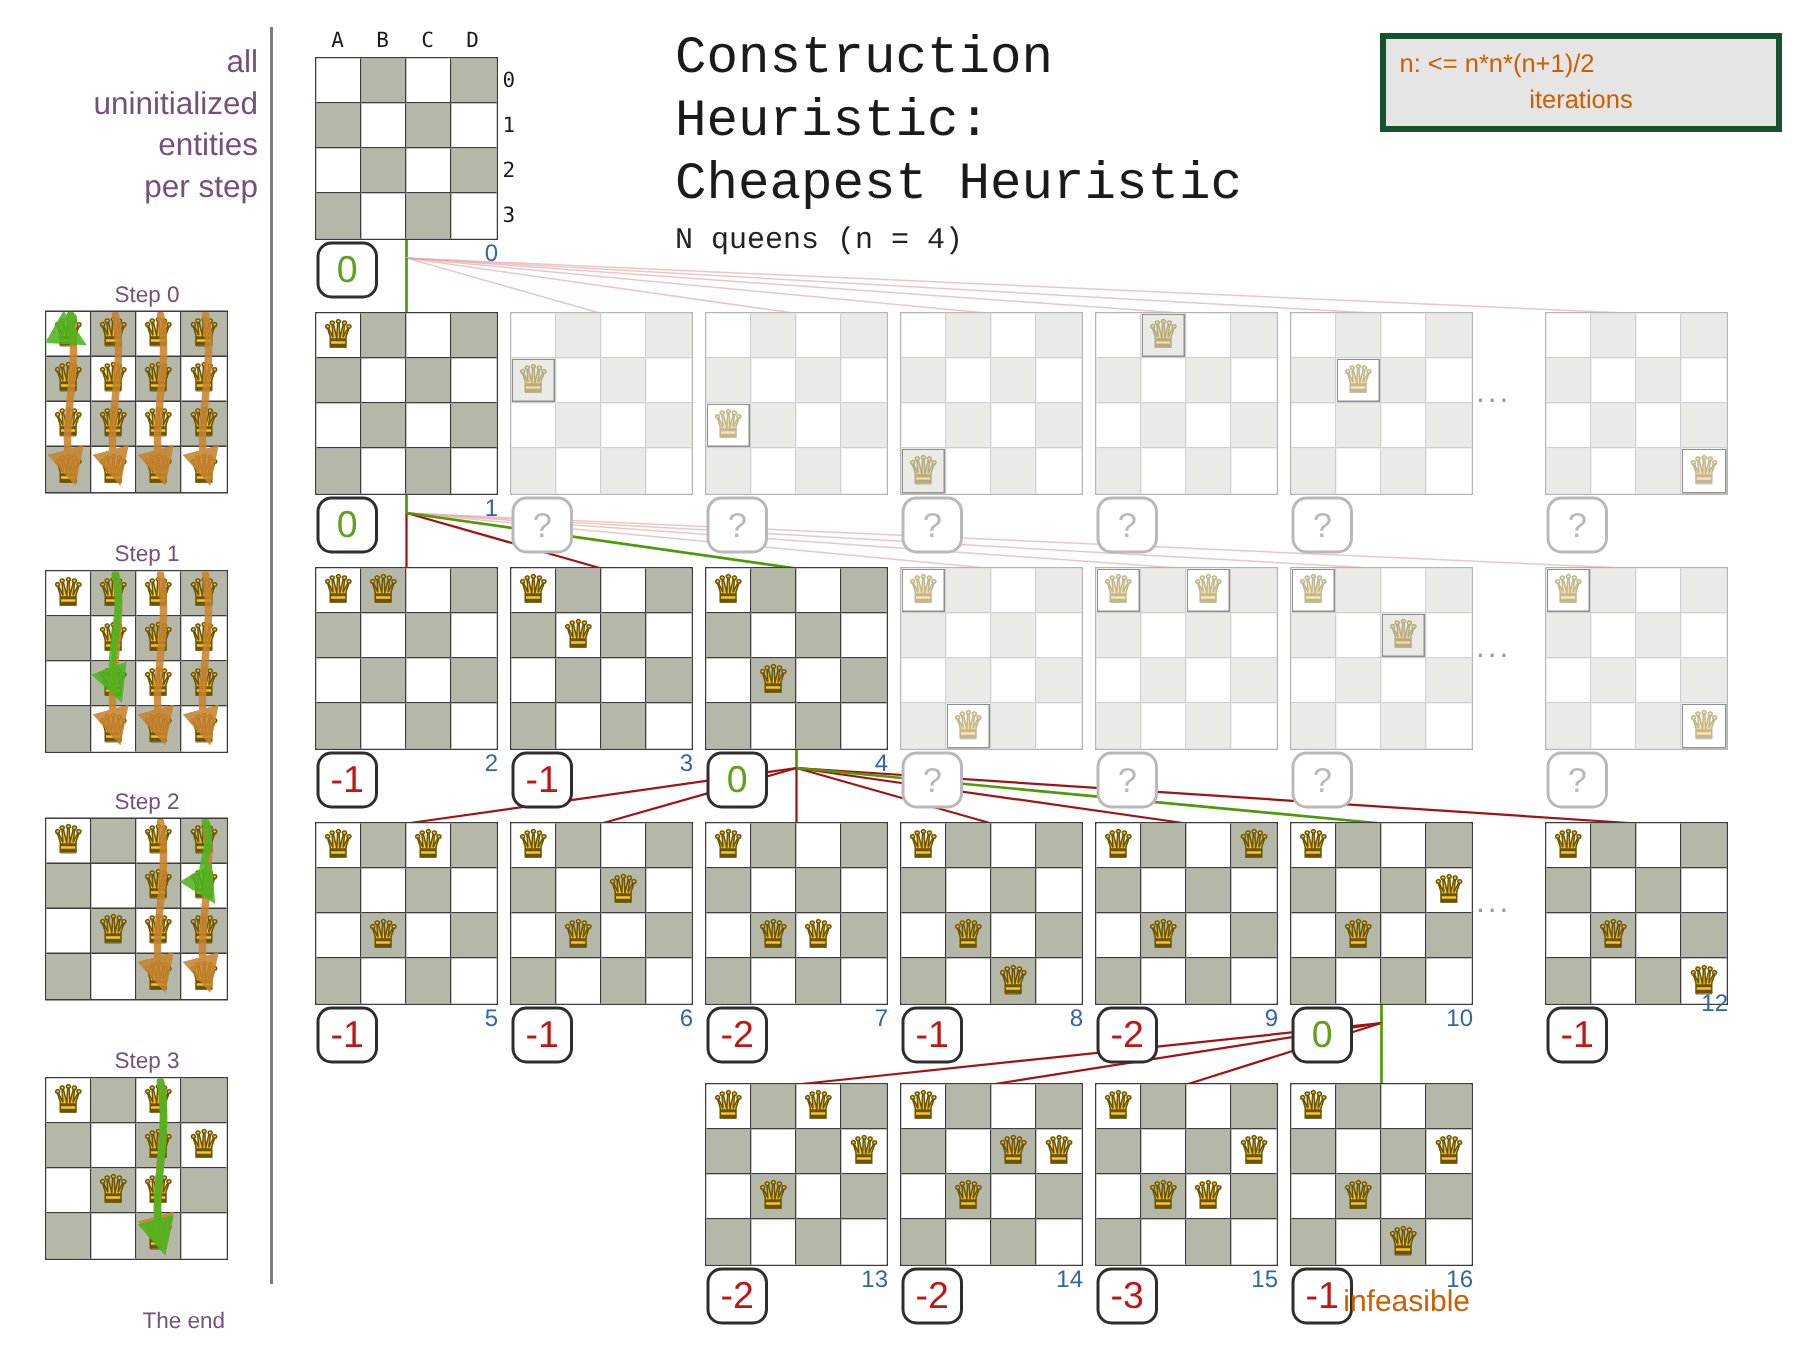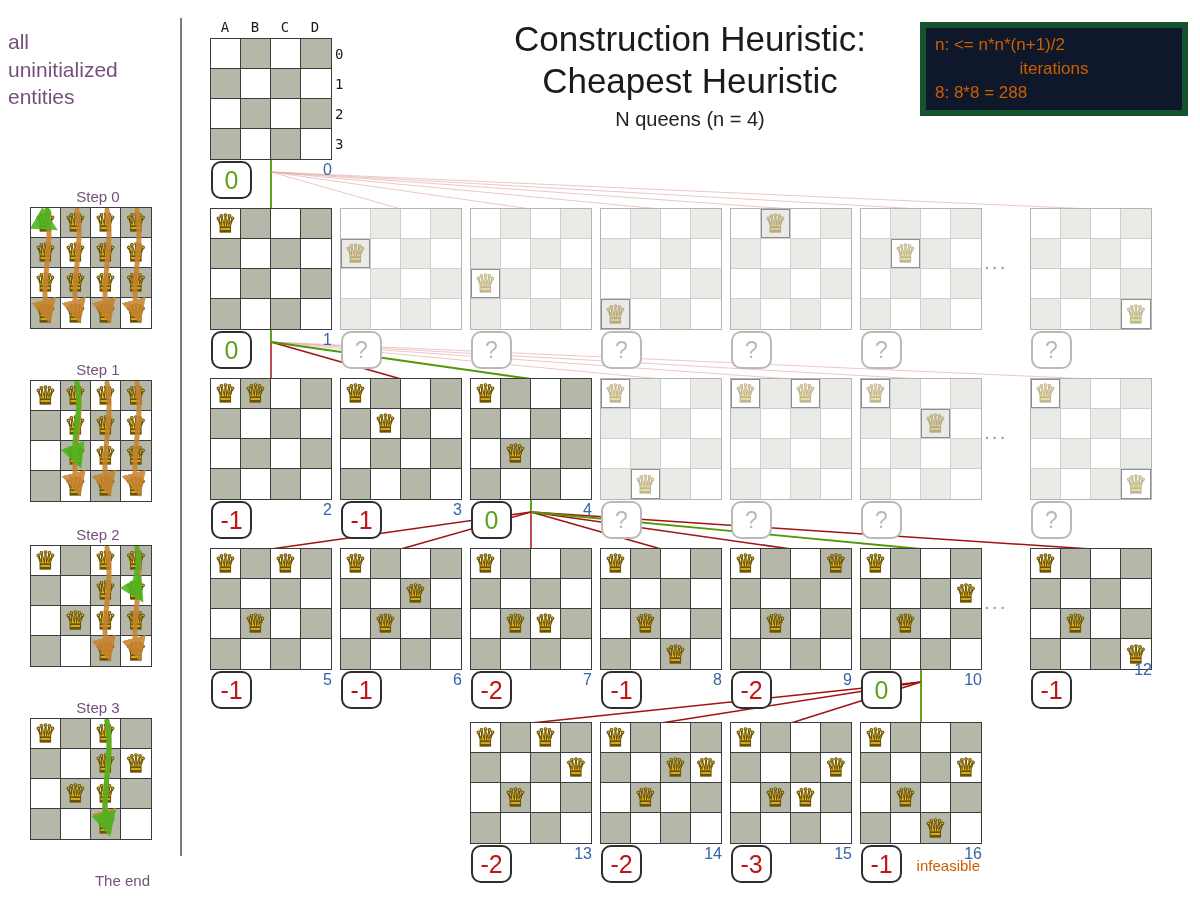--- a/index.html
+++ b/index.html
@@ -28,42 +28,42 @@
   
   .scorebox{position:absolute;width:37px;height:34px;border:2px solid #2e2e2e;border-radius:10px;
             background:#fff;display:flex;align-items:center;justify-content:center;
             font-size:25px;z-index:3;}
   .scorebox.zero{color:#5ea11a;}
   .scorebox.neg{color:#c01515;}
   .scorebox.unknown{border-color:#b9b9b9;color:#b9b9b9;font-size:23px;}
   .iternum{position:absolute;font-size:16px;color:#3465a4;z-index:3;text-align:right;width:42px;}
 
   
-  #title{left:450px;top:18px;width:480px;text-align:center;font-size:35px;line-height:1.2;
-         color:#1b1b1b;z-index:3;}
+  #title{left:450px;top:18px;width:480px;font-size:35px;line-height:1.2;
+         color:#1b1b1b;z-index:3;font-family:Liberation Mono, monospace;}
   #subtitle{font-size:20px;margin-top:5px;color:#222;}
-  #infobox{left:920px;top:22px;width:268px;box-sizing:border-box;border:6px solid #14532d;
-           padding:5px 9px;font-size:17px;line-height:1.42;color:#cd5f00;z-index:3;background:#0f172a;}
+  #infobox{left:920px;top:22px;width:268px;box-sizing:border-box;border:4px solid #14532d;
+           padding:5px 9px;font-size:17px;line-height:1.42;color:#cd5f00;z-index:3;background:#e5e5e5;}
   #infobox .center{text-align:center;}
 
   
-  #sidenote{left:8px;top:28px;width:164px;text-align:left;font-size:21px;line-height:1.32;
+  #sidenote{left:8px;top:28px;width:164px;text-align:right;font-size:21px;line-height:1.32;
             color:#75507b;z-index:3;}
   .steplabel{position:absolute;width:120px;text-align:center;font-size:15px;color:#75507b;z-index:3;}
   #endlabel{left:30px;width:120px;text-align:center;font-size:15px;color:#75507b;z-index:3;}
   #divider{left:180px;top:18px;width:2px;height:838px;background:#7c7c7c;z-index:2;}
 
   
   .collabel{position:absolute;width:30px;text-align:center;font-family:"DejaVu Sans Mono",monospace;
             font-size:14px;color:#1a1a1a;z-index:3;}
   .rowlabel{position:absolute;width:16px;height:30px;line-height:30px;text-align:left;
             font-family:"DejaVu Sans Mono",monospace;font-size:14px;color:#1a1a1a;z-index:3;}
 
   .dots{position:absolute;font-size:21px;letter-spacing:2px;color:#9a9a9a;z-index:2;}
-  #infeasible{width:100px;text-align:right;font-size:15px;color:#cd5f00;z-index:3;}
+  #infeasible{width:100px;text-align:right;font-size:20px;color:#cd5f00;z-index:3;}
   .ministep-svg{position:absolute;left:0;top:0;z-index:4;}
 </style>
 </head>
 <body>
 
 <div id="stage">
 
   <svg id="edges" width="1200" height="900">
       <line x1="271" y1="160" x2="271" y2="172" stroke="#4e9a06" stroke-width="1.8"></line>
       <line x1="271" y1="172" x2="401" y2="209" stroke="#e2a9a9" stroke-width="1" opacity="0.65"></line>
@@ -104,40 +104,40 @@
       <marker id="ah-g" markerWidth="5" markerHeight="5" refX="2.5" refY="2.5" orient="auto">
         <path d="M0,0 L5,2.5 L0,5 z" fill="#4cb51e"></path>
       </marker>
     </defs>
   </svg>
 
   <div id="sidenote" class="abs">
     <div>all</div>
     <div>uninitialized</div>
     <div>entities</div>
+    <div>per step</div>
   </div>
   <div id="divider" class="abs"></div>
   <div id="sidebar-steps">
       <div class="steplabel" style="left: 38px; top: 188px;">Step 0</div>
       <div class="steplabel" style="left: 38px; top: 361px;">Step 1</div>
       <div class="steplabel" style="left: 38px; top: 526px;">Step 2</div>
       <div class="steplabel" style="left: 38px; top: 699px;">Step 3</div>
     </div>
   <div id="endlabel" class="abs" style="top:872px;text-align:right;">The end</div>
 
   <div id="title" class="abs">
     <div>Construction Heuristic:</div>
     <div>Cheapest Heuristic</div>
     <div id="subtitle">N queens (n = 4)</div>
   </div>
 
   <div id="infobox" class="abs">
     <div>n: &lt;= n*n*(n+1)/2</div>
     <div class="center">iterations</div>
-    <div>8: 8*8 = 288</div>
   </div>
 
   <span class="collabel" style="left:210px;top:19px;">A</span>
   <span class="collabel" style="left:240px;top:19px;">B</span>
   <span class="collabel" style="left:270px;top:19px;">C</span>
   <span class="collabel" style="left:300px;top:19px;">D</span>
   <span class="rowlabel" style="left:335px;top:39px;">0</span>
   <span class="rowlabel" style="left:335px;top:69px;">1</span>
   <span class="rowlabel" style="left:335px;top:99px;">2</span>
   <span class="rowlabel" style="left:335px;top:129px;">3</span>

